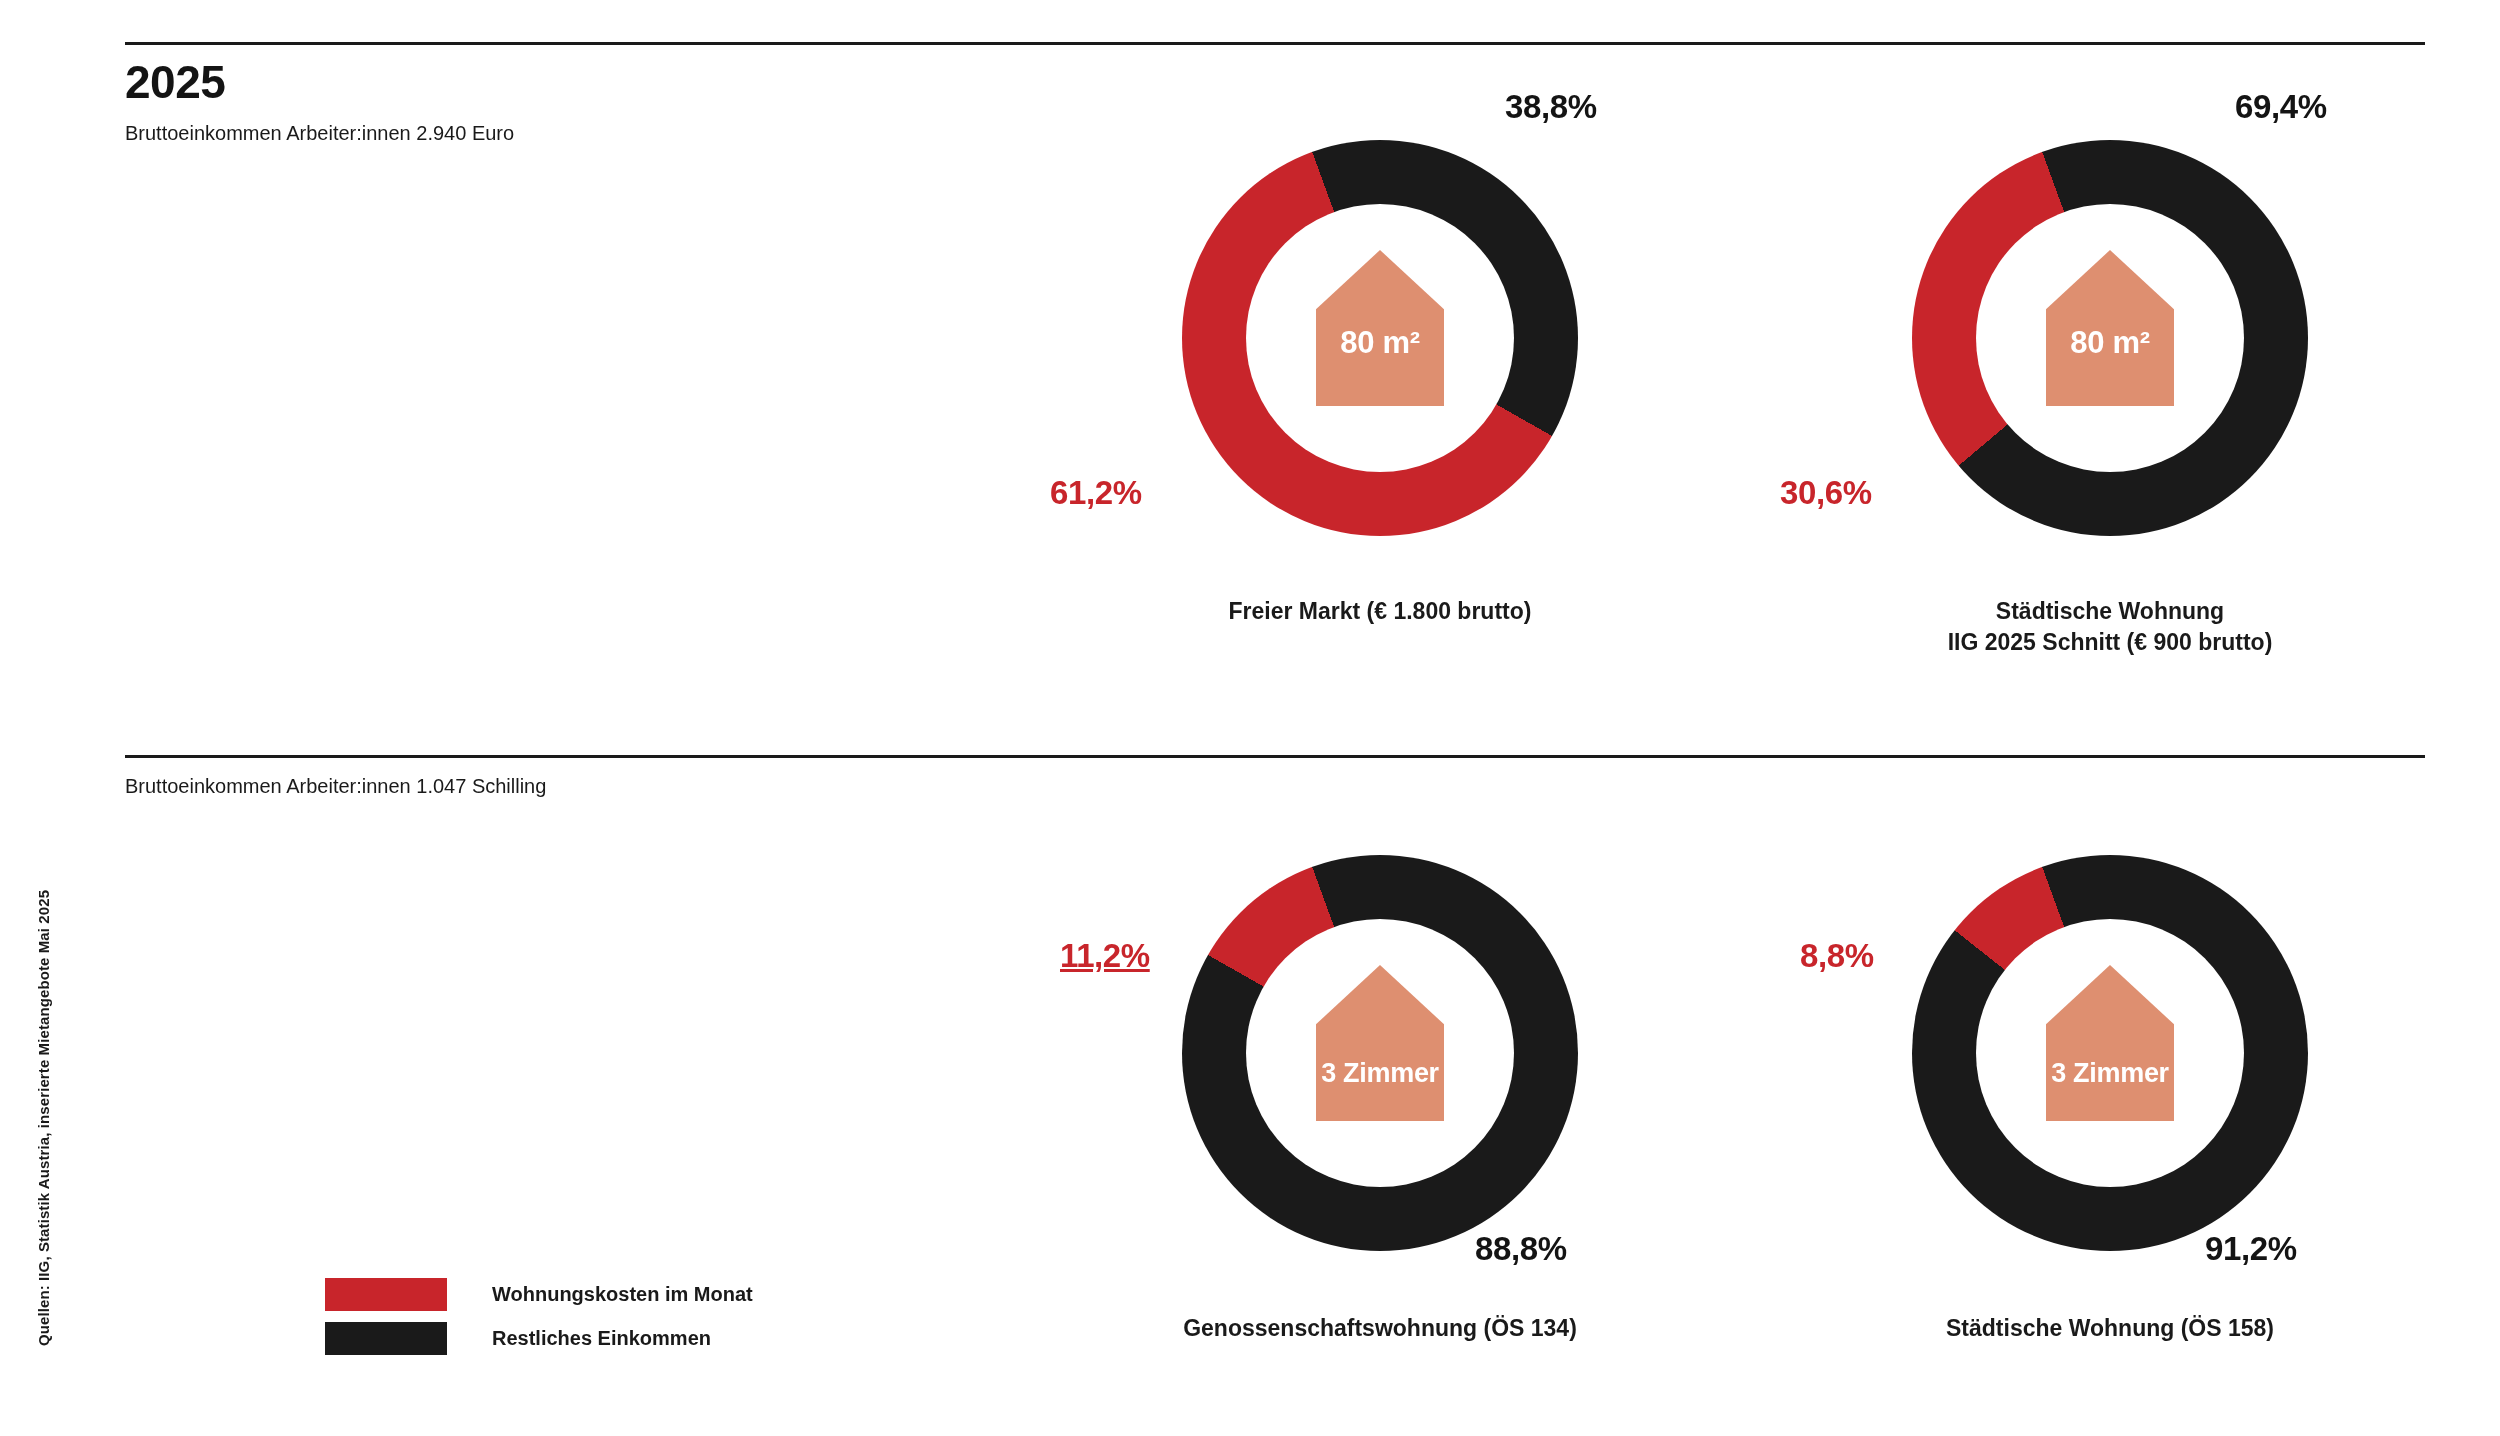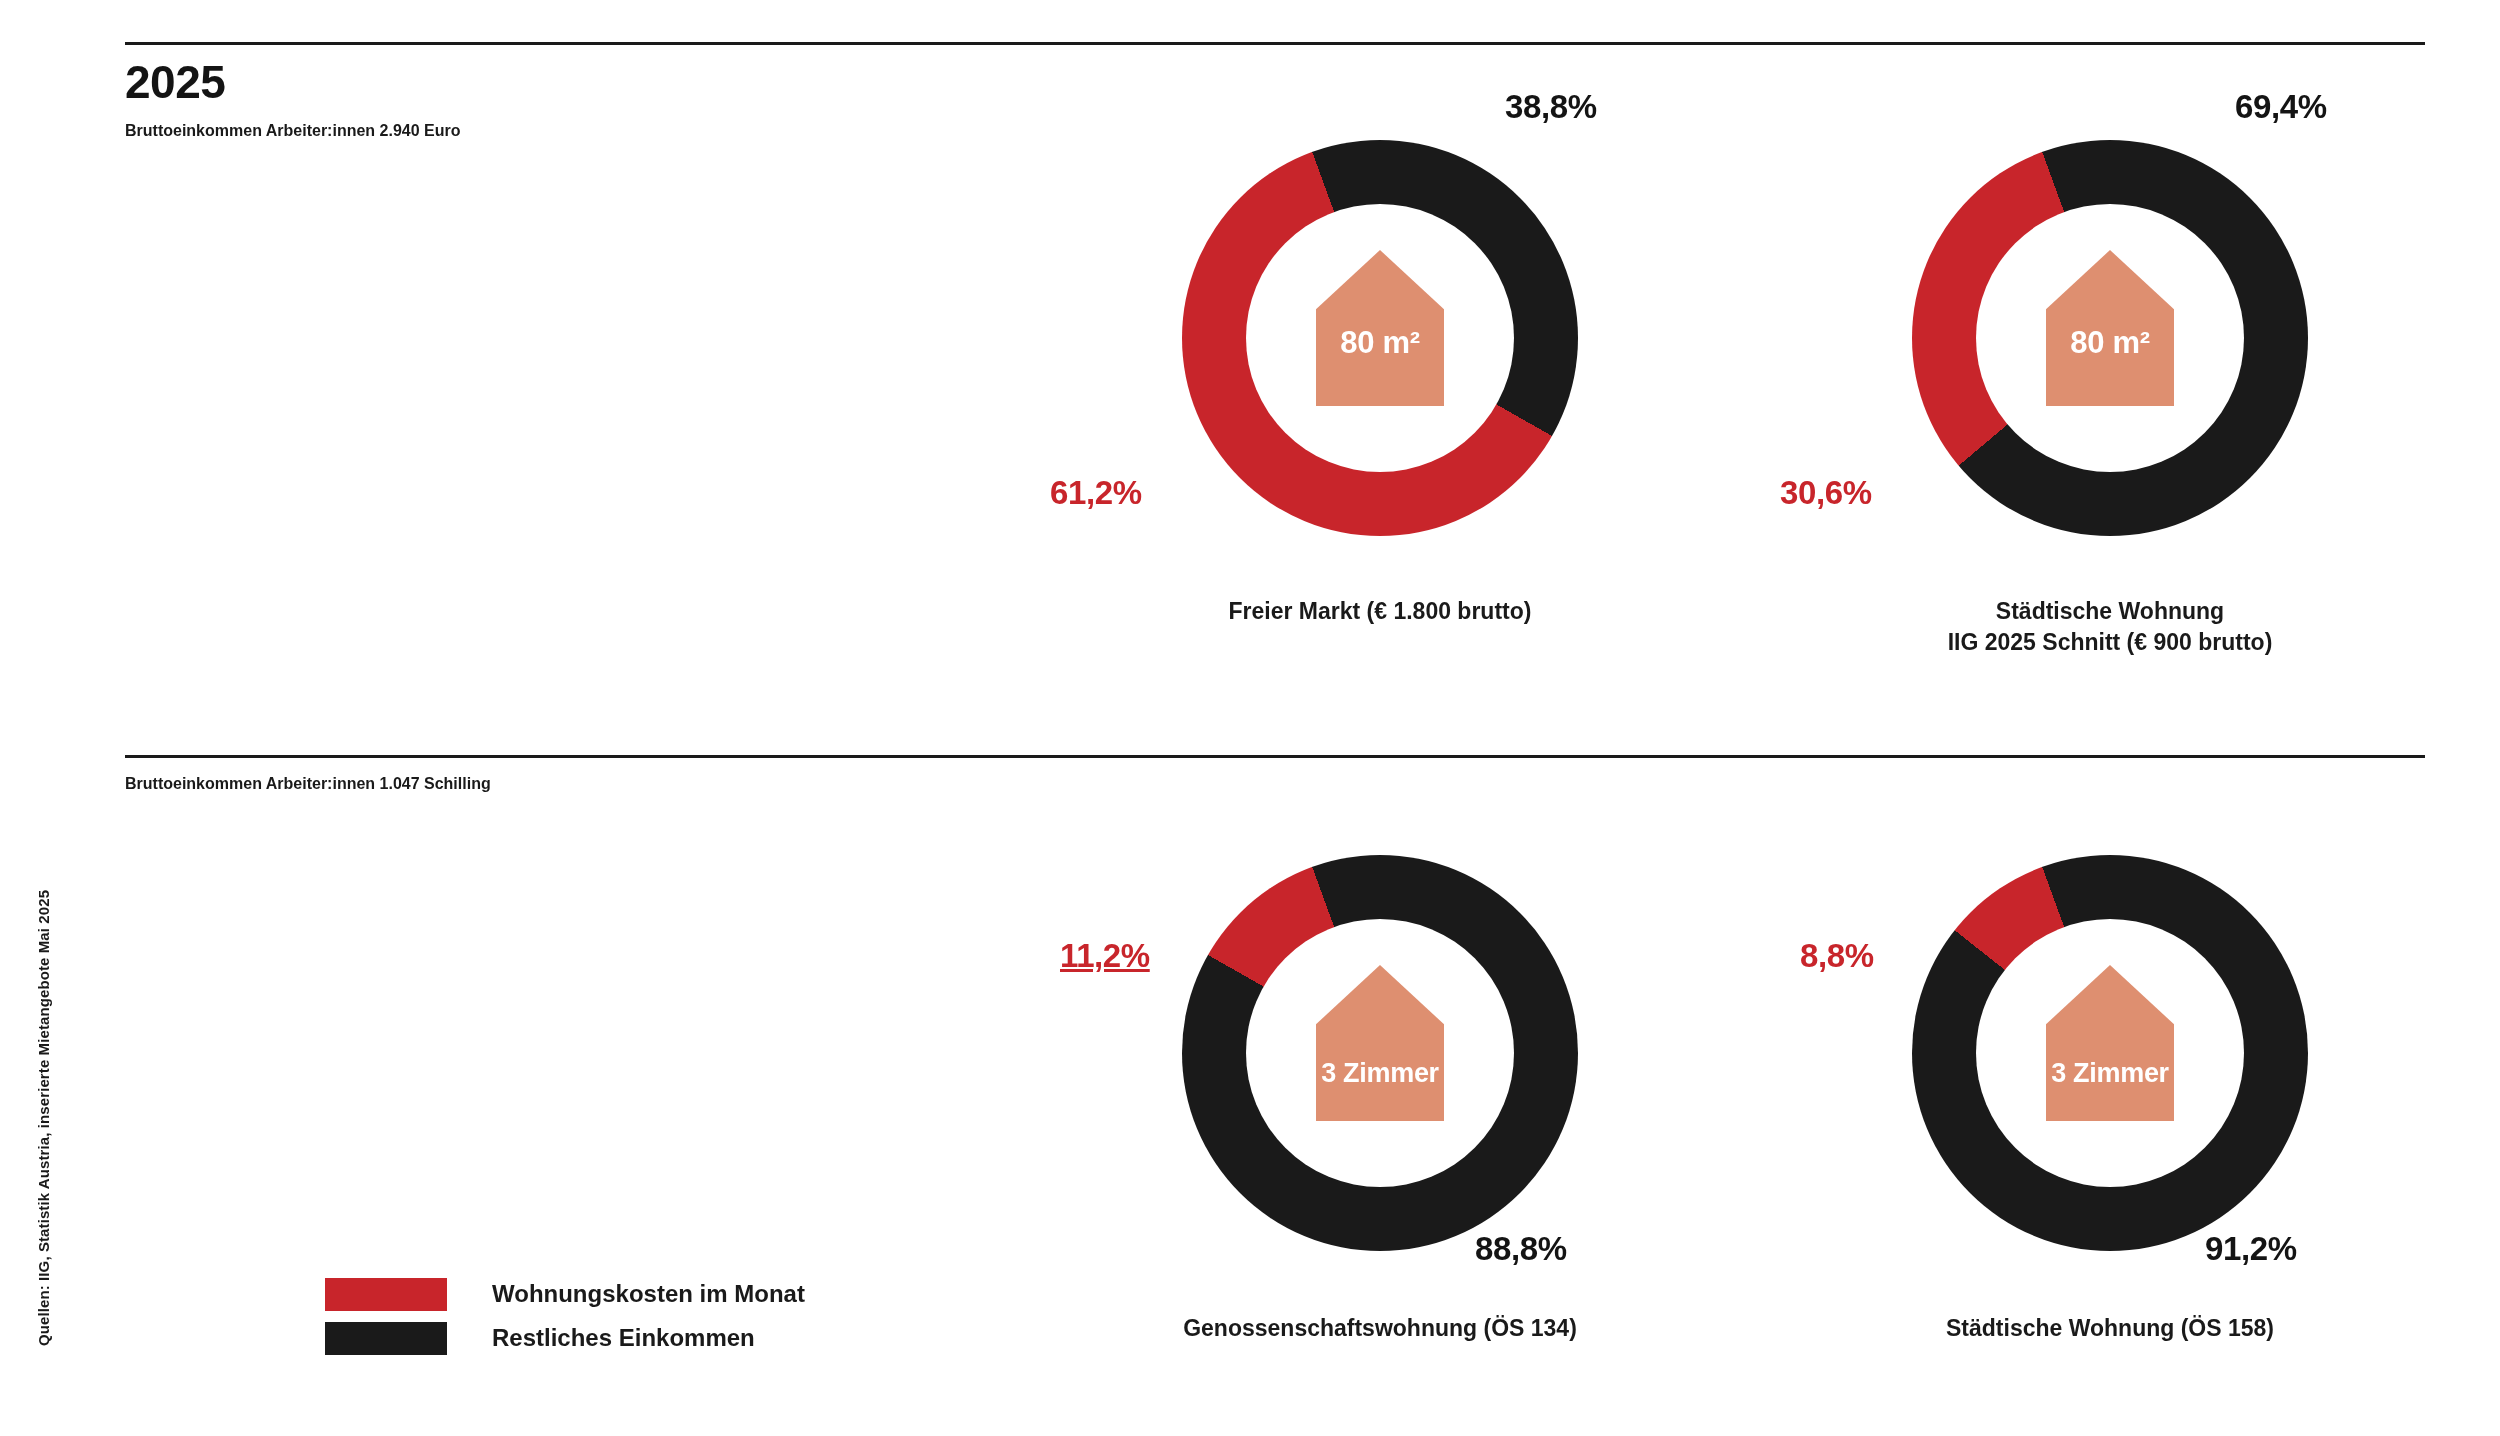--- a/index.html
+++ b/index.html
@@ -47,22 +47,22 @@
 
   .section-year {
     font-size: 46px;
     font-weight: 800;
     letter-spacing: -0.5px;
     margin-top: 14px;
     line-height: 1;
     color: #141414;
   }
   .section-sub {
-    font-size: 16px;
-    font-weight: 700;
+    font-size: 20px;
+    font-weight: 400;
     margin-top: 18px;
     line-height: 1;
     color: #1a1a1a;
   }
 
   .chart-block {
     position: absolute;
     width: 560px;
   }
 
@@ -134,21 +134,21 @@
   }
   .legend-swatch {
     width: 122px;
     height: 33px;
     flex: none;
   }
   .legend-swatch.red   { background: #c8252b; }
   .legend-swatch.black { background: #1a1a1a; }
   .legend-label {
     margin-left: 45px;
-    font-size: 24px;
+    font-size: 20px;
     font-weight: 700;
     color: #1a1a1a;
     white-space: nowrap;
   }
 </style>
 </head>
 <body>
 
 <div class="source-credit">Quellen: IIG, Statistik Austria, inserierte Mietangebote Mai 2025</div>
 

